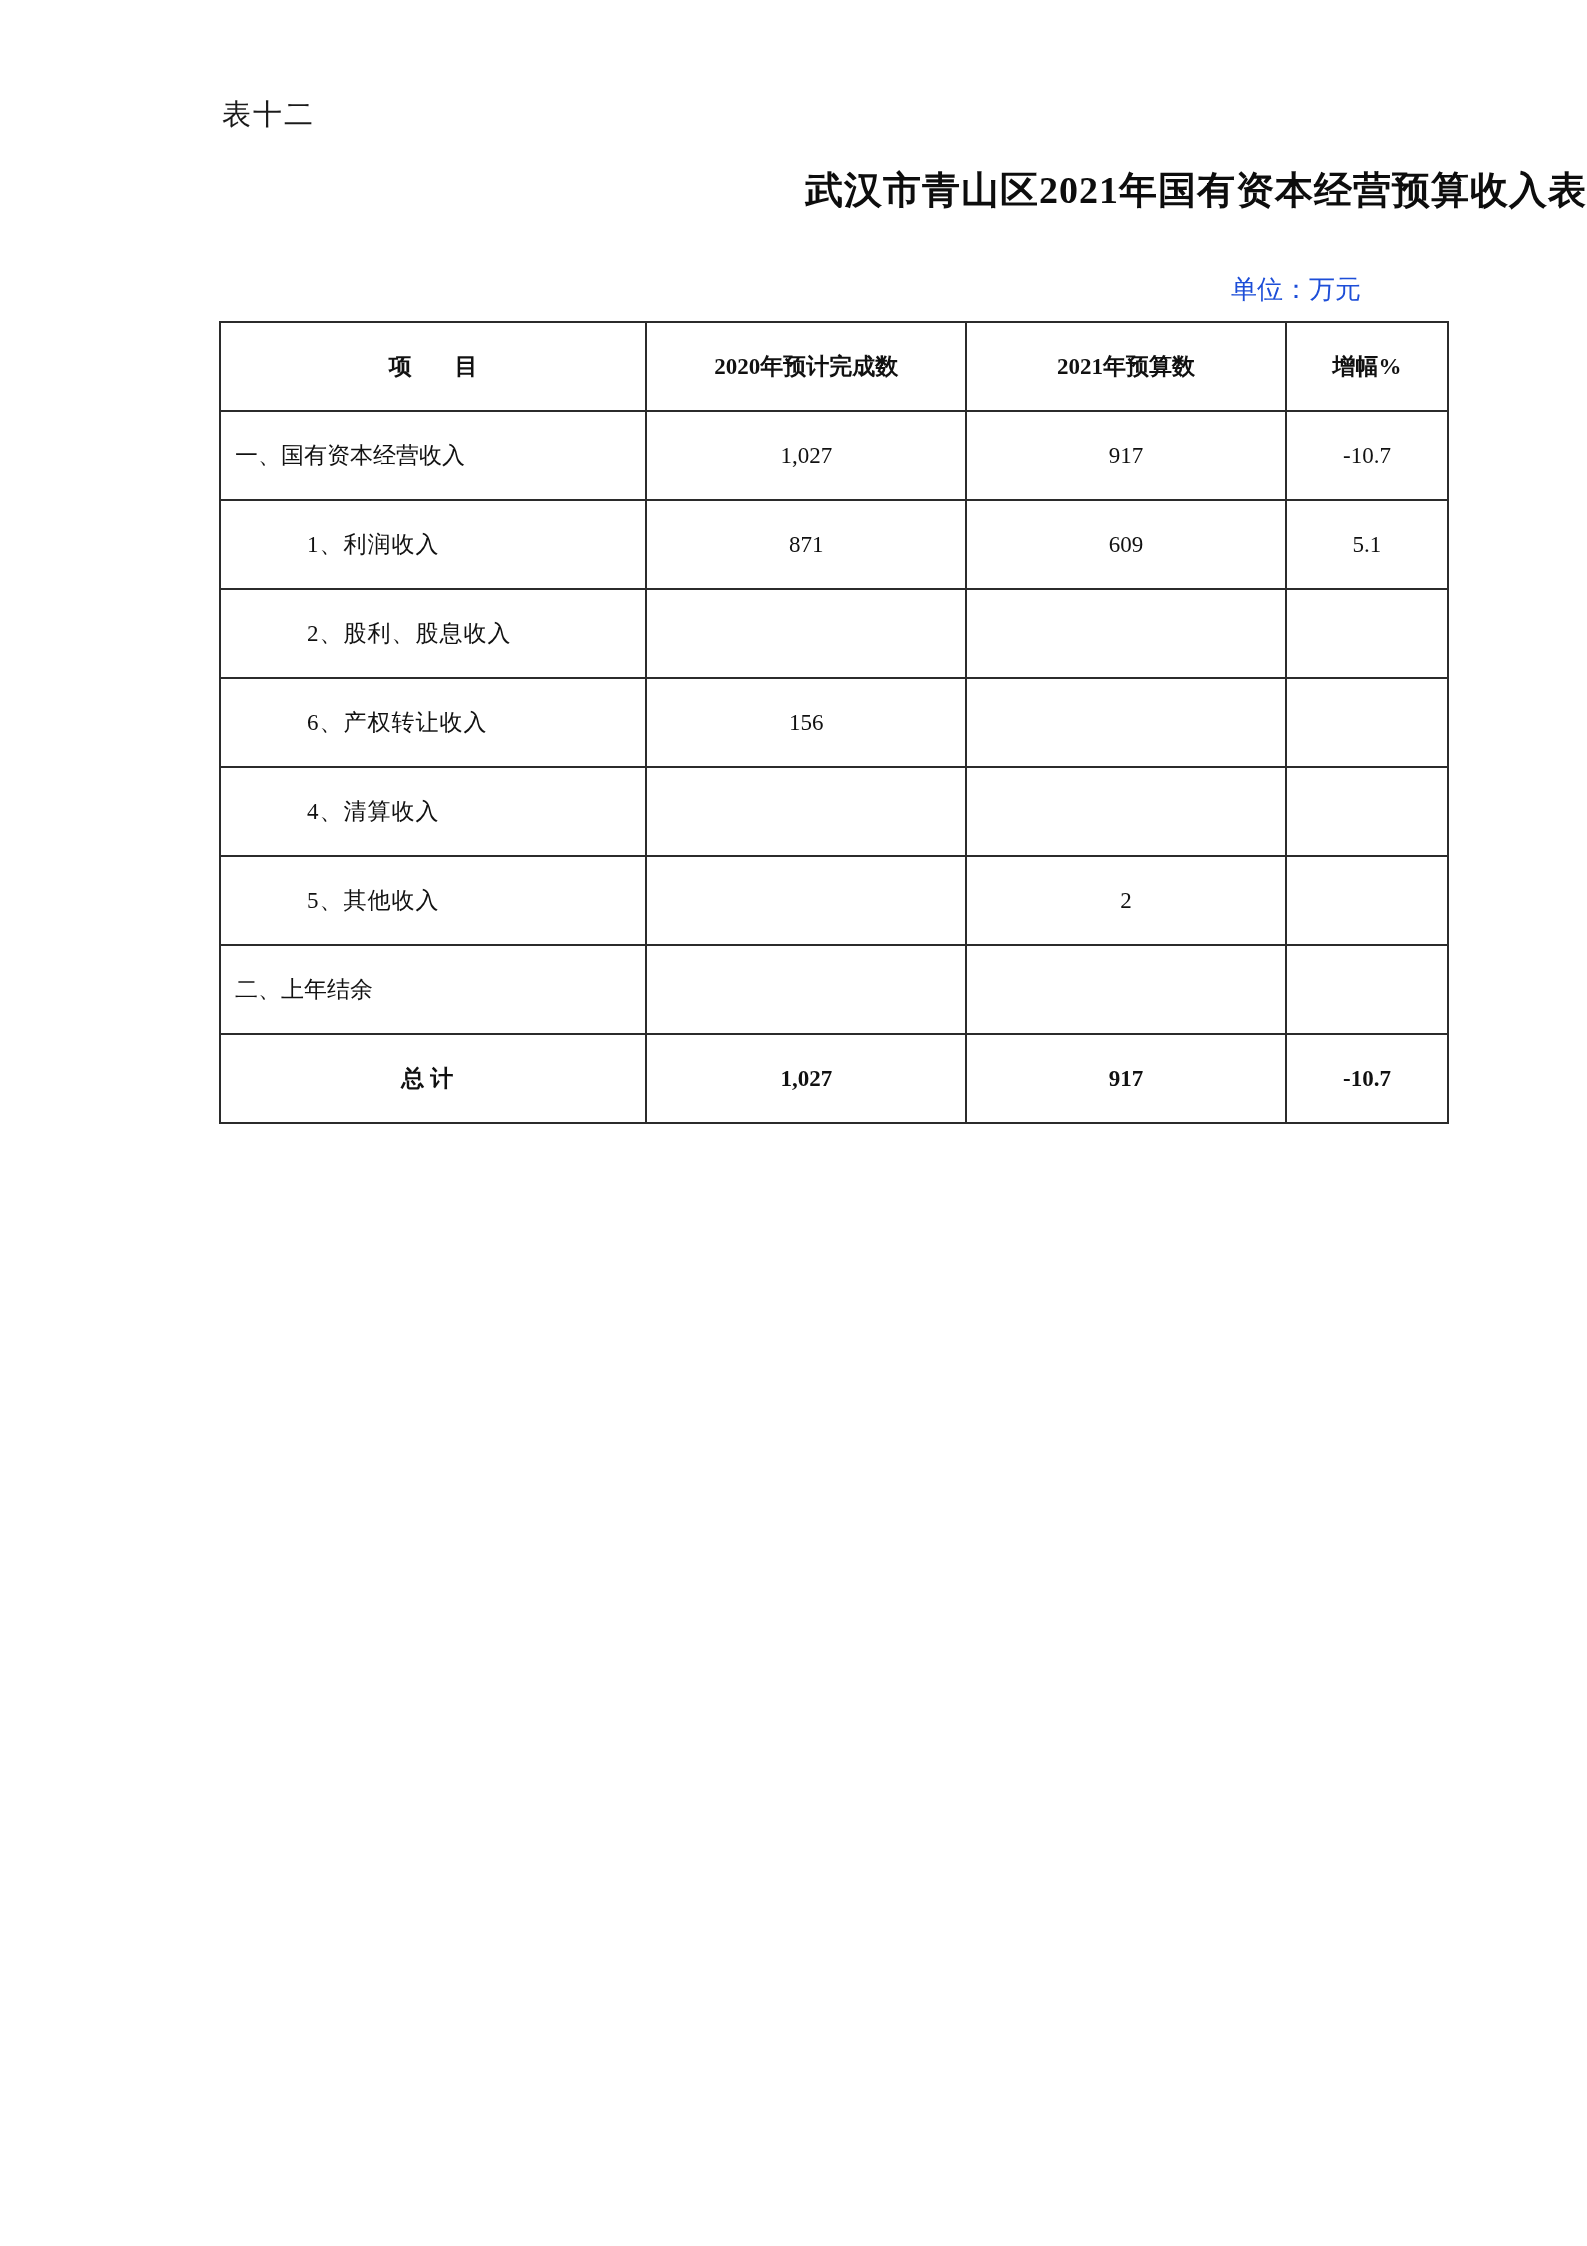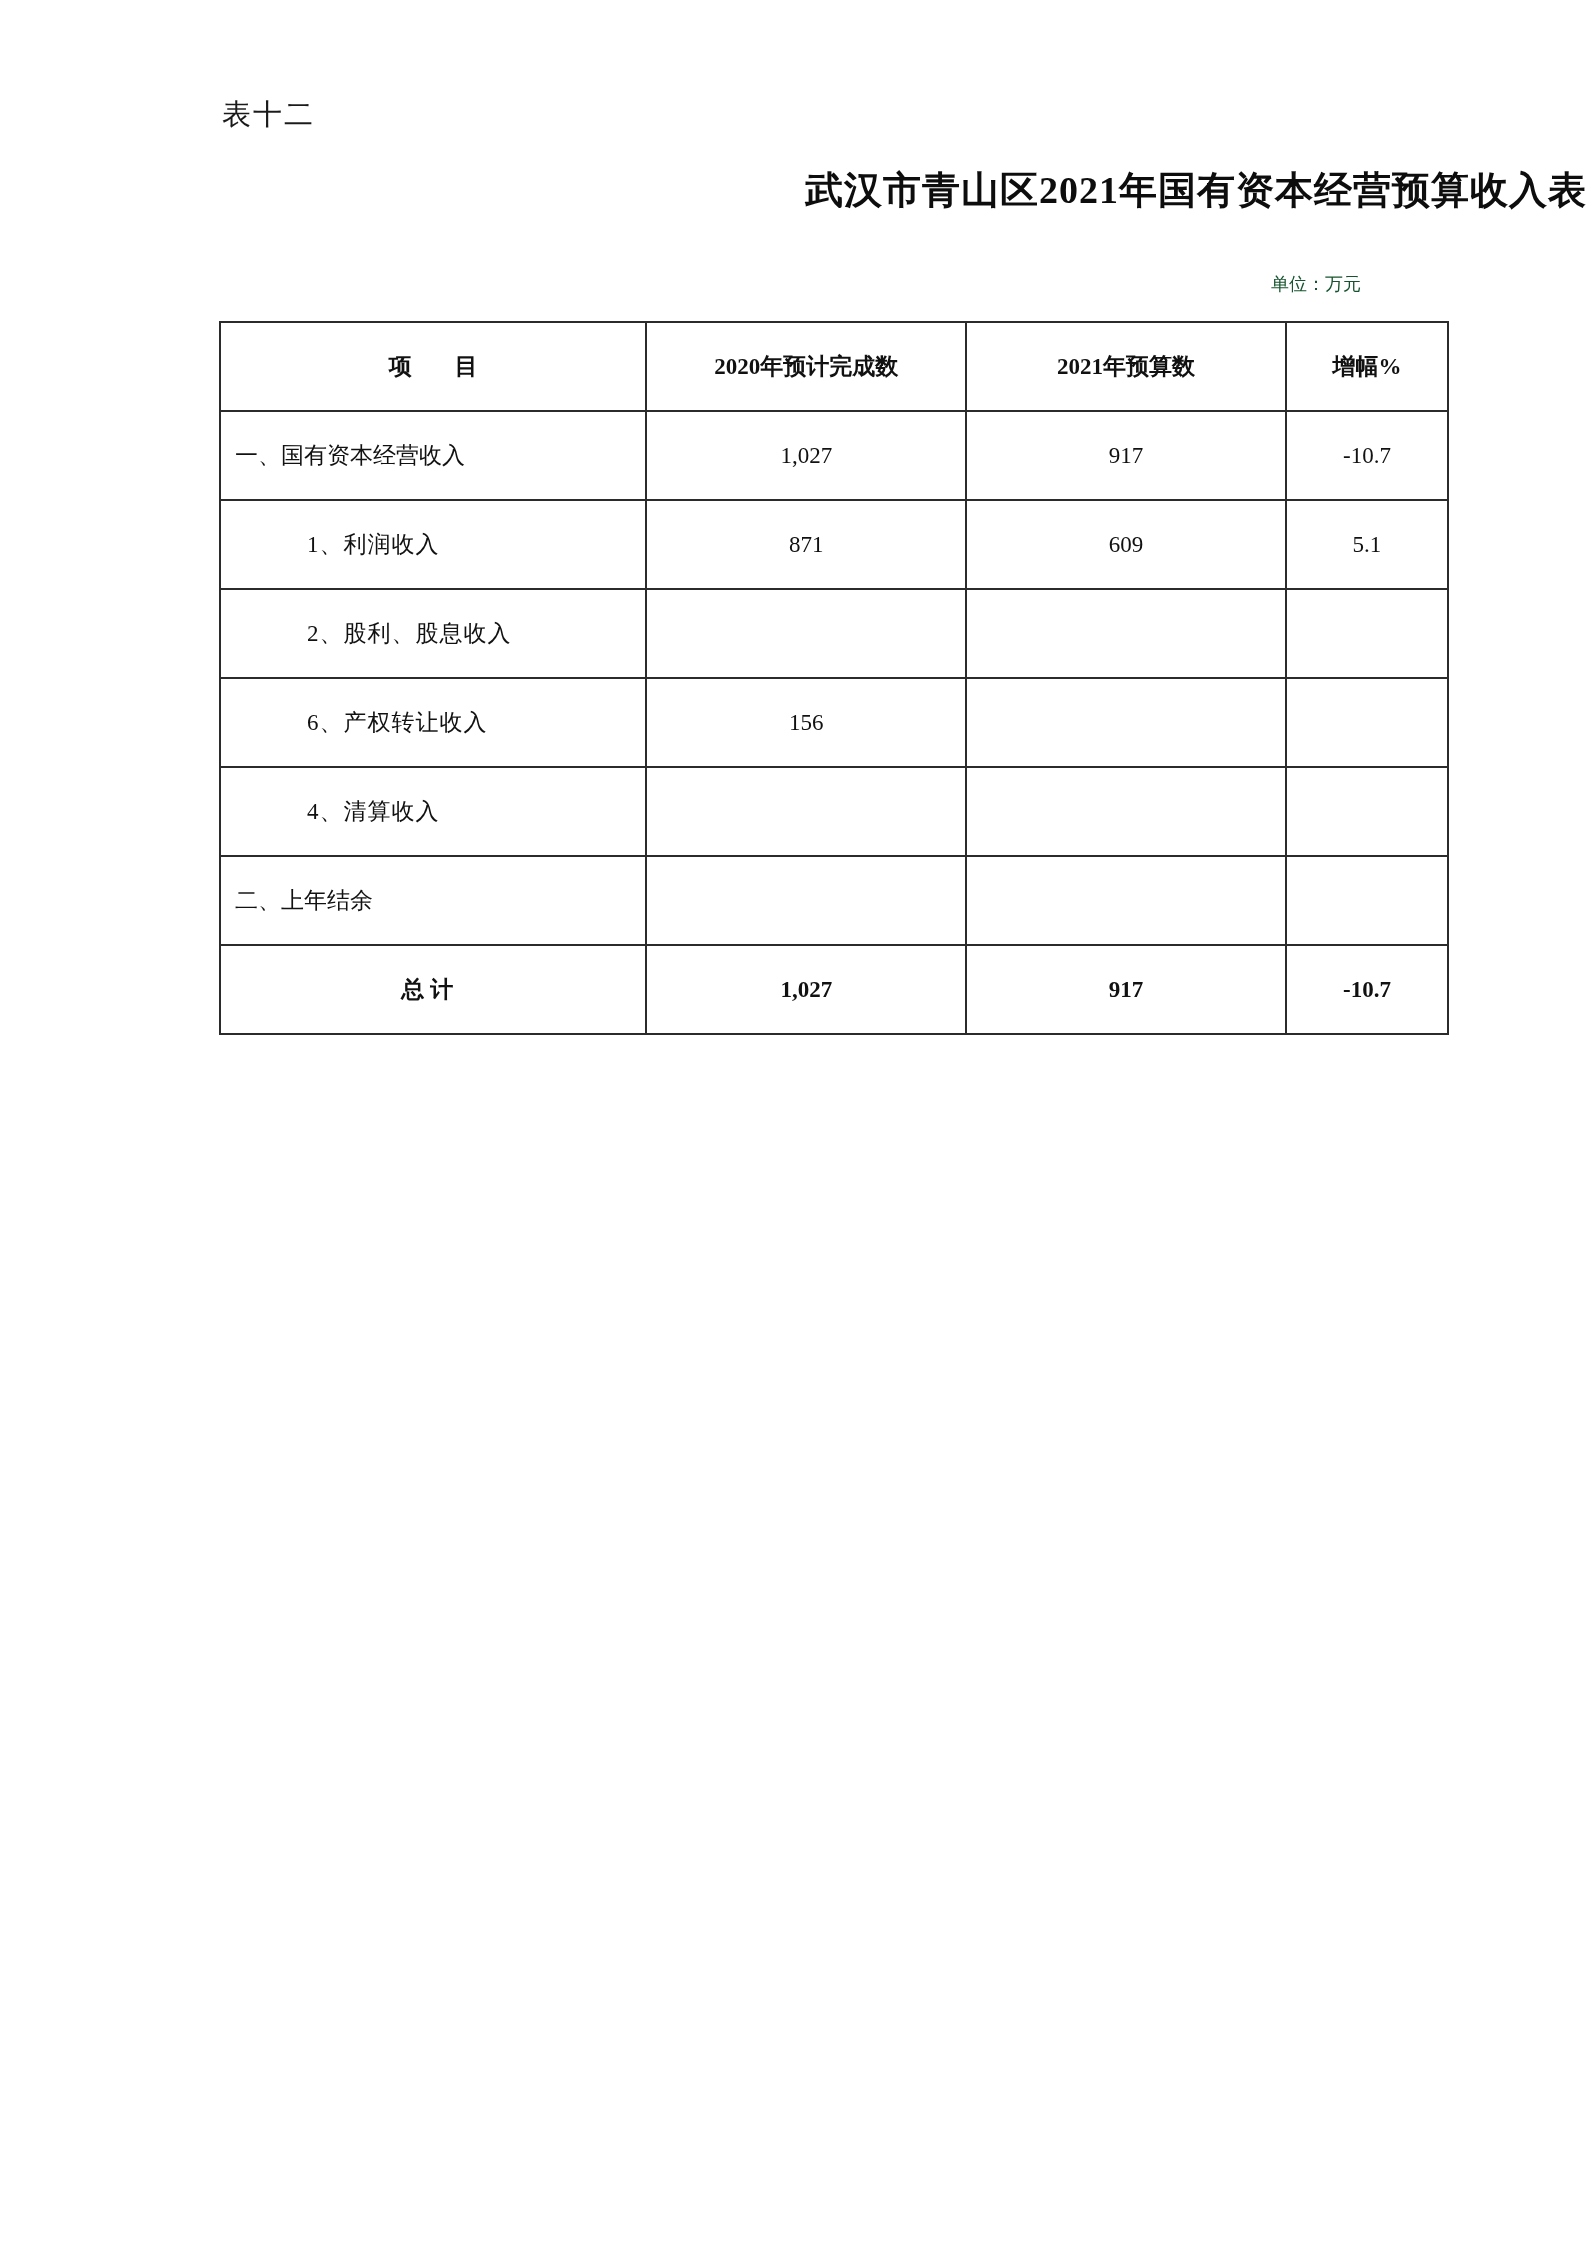--- a/index.html
+++ b/index.html
@@ -40,22 +40,22 @@
     font-size: 38px;
     font-weight: 700;
     letter-spacing: 1px;
     color: #0d0d0d;
     font-family: "Liberation Serif", "DejaVu Serif", serif;
   }
   .unit-note {
     position: absolute;
     right: 226px;
     top: 272px;
-    font-size: 18px;
-    color: #14532d;
+    font-size: 26px;
+    color: #1d4ed8;
     font-family: "Liberation Serif", "DejaVu Serif", serif;
   }
   .table-wrap {
     position: absolute;
     left: 219px;
     top: 321px;
     width: 1230px;
   }
   table.budget {
     border-collapse: collapse;
@@ -158,20 +158,26 @@
           <td class="cell-num"></td>
         </tr>
 
         <tr>
           <td class="cell-item lvl2">4、清算收入</td>
           <td class="cell-num"></td>
           <td class="cell-num"></td>
           <td class="cell-num"></td>
         </tr>
 
+        <tr>
+          <td class="cell-item lvl2">5、其他收入</td>
+          <td class="cell-num"></td>
+          <td class="cell-num">2</td>
+          <td class="cell-num"></td>
+        </tr>
 
         <tr>
           <td class="cell-item lvl1">二、上年结余</td>
           <td class="cell-num"></td>
           <td class="cell-num"></td>
           <td class="cell-num"></td>
         </tr>
 
         <tr class="total-row">
           <td class="cell-item">总计</td>

